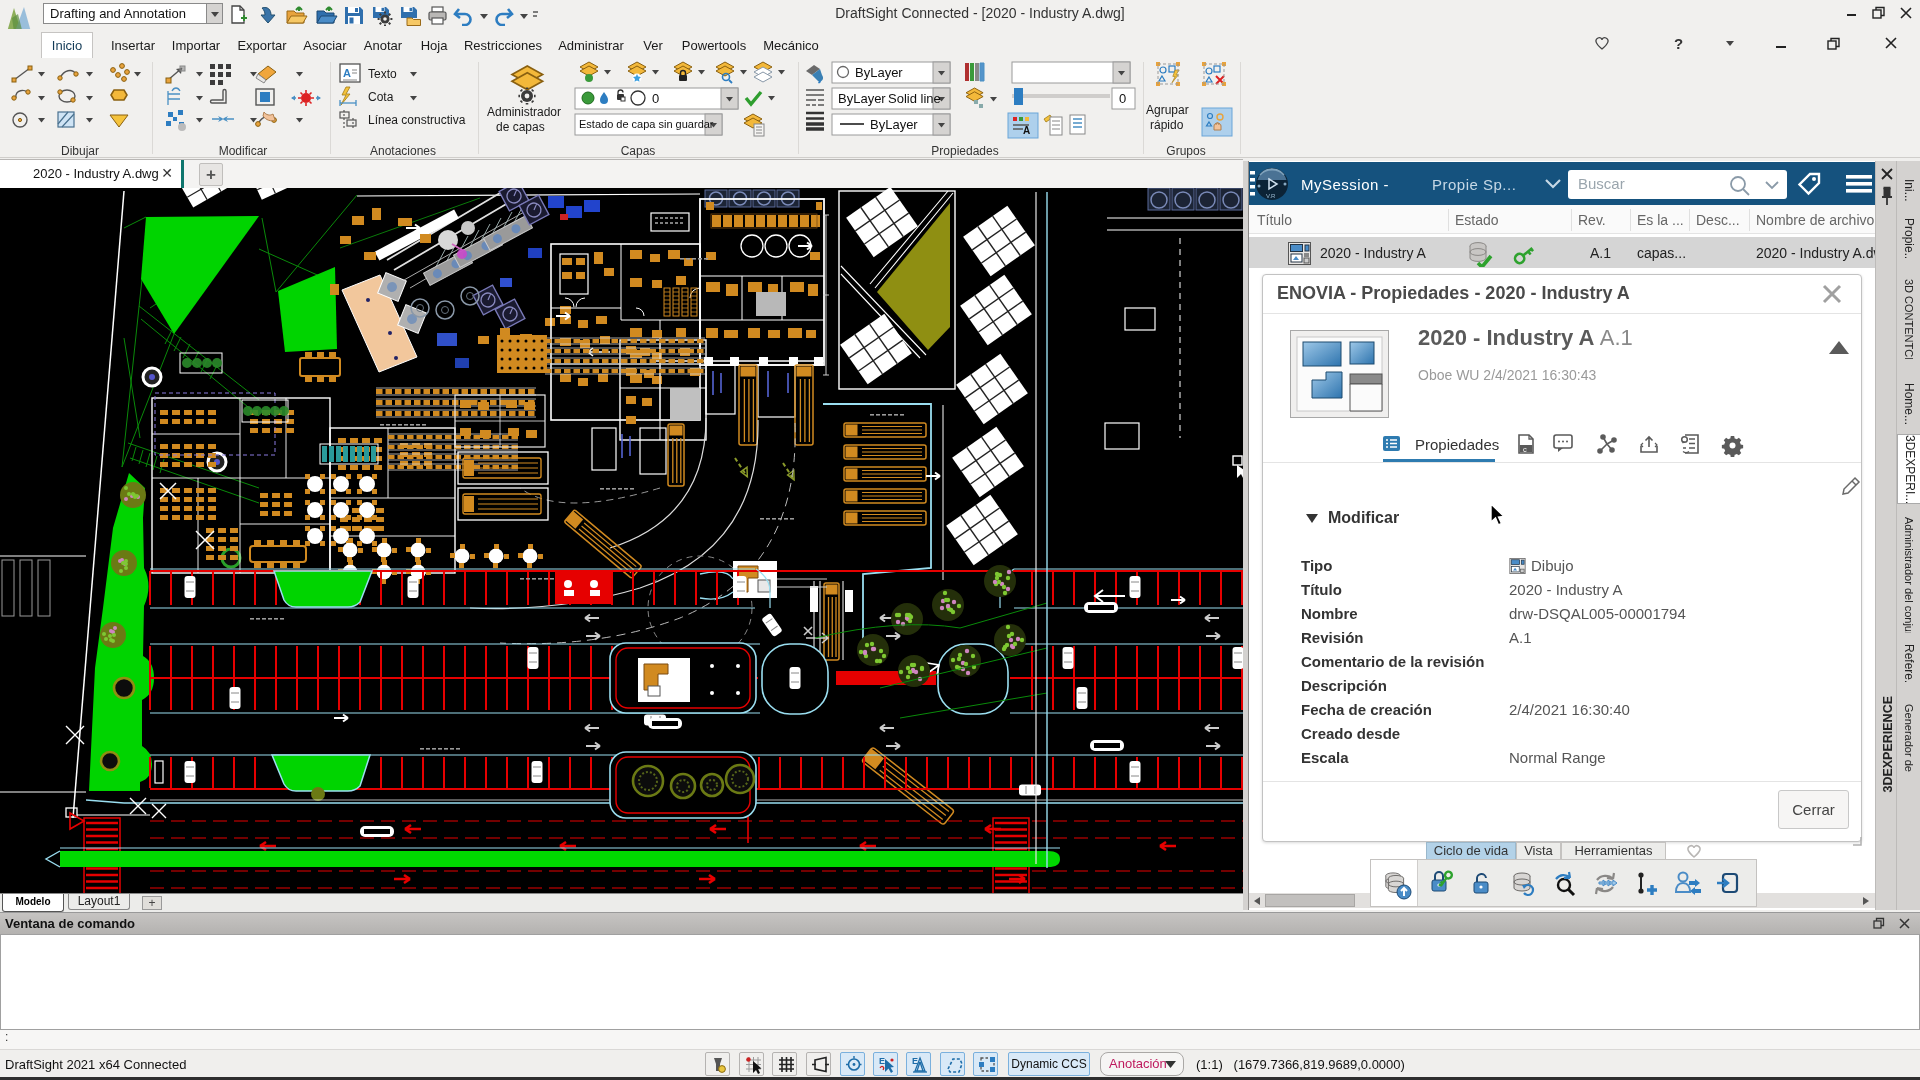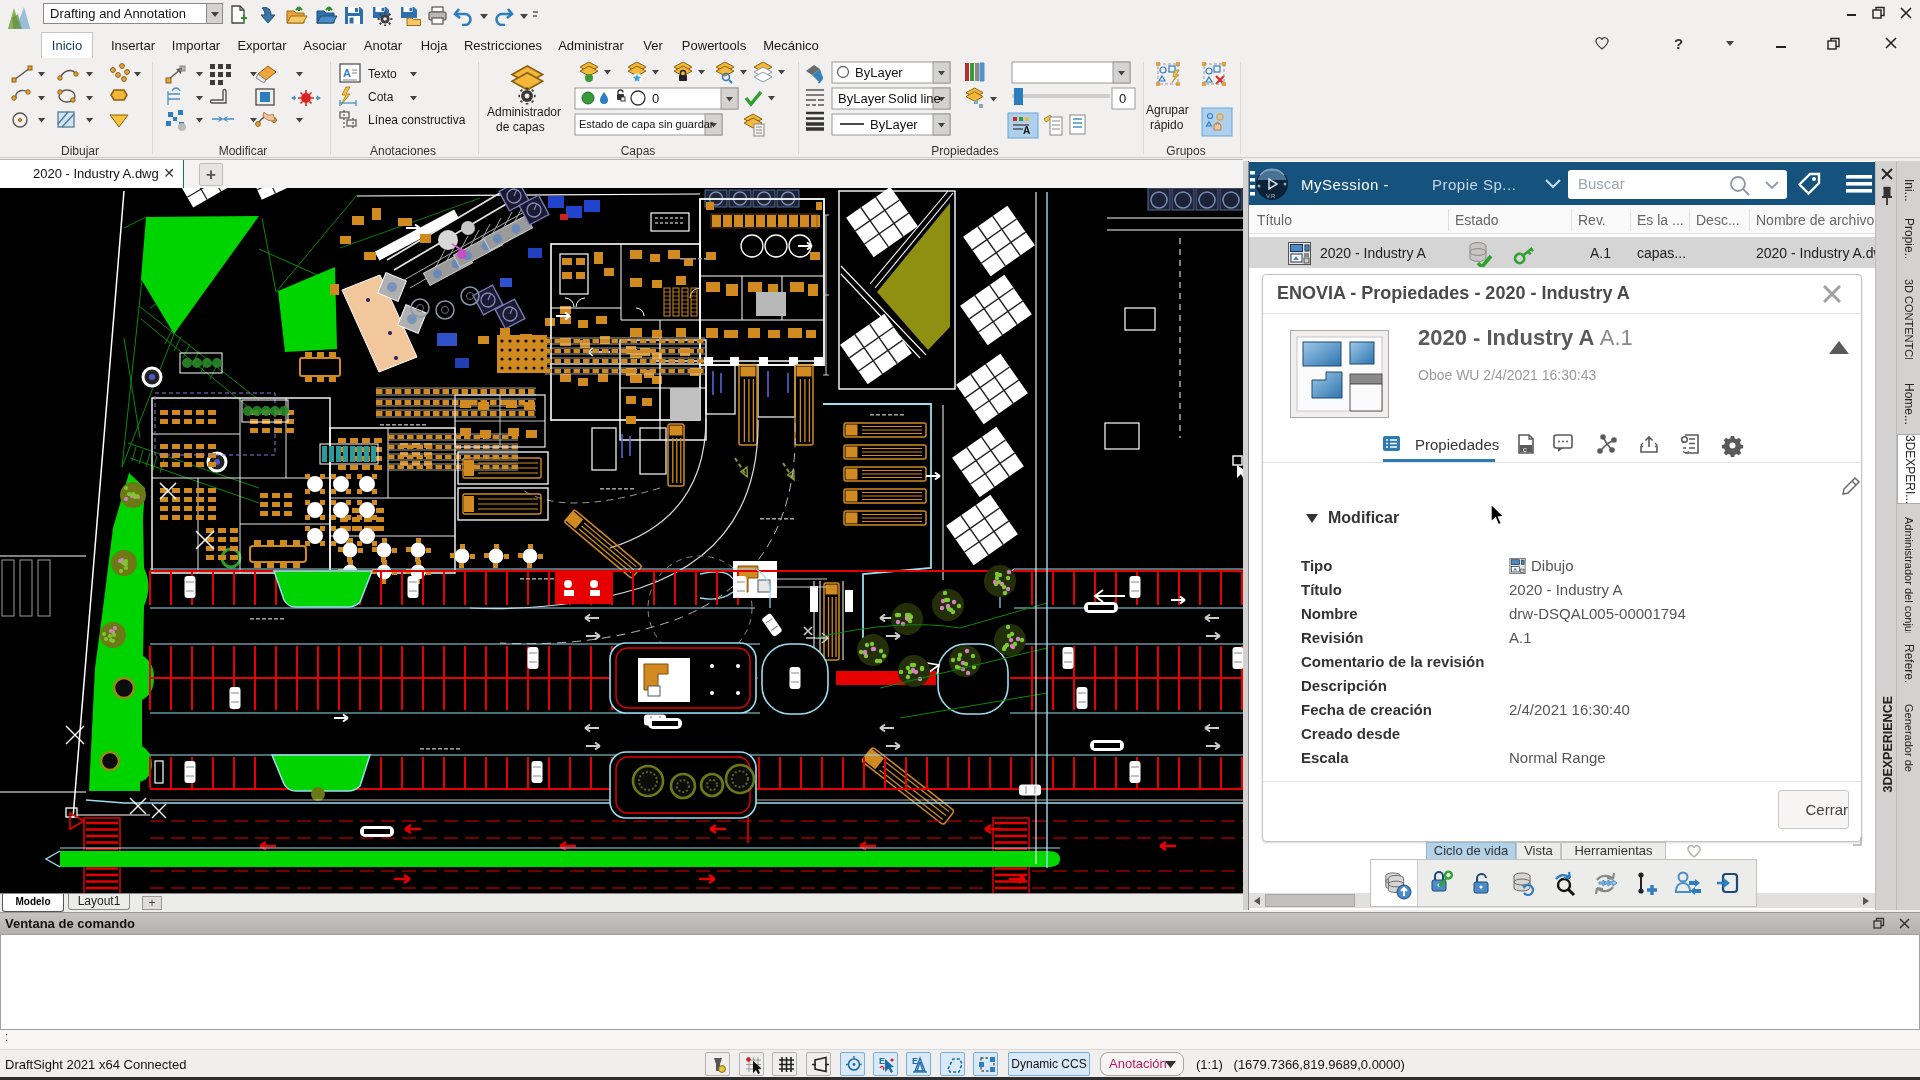--- a/index.html
+++ b/index.html
@@ -15,21 +15,21 @@
 #menurow { position:absolute; left:0; top:29px; width:1920px; height:29px; background:#f1f0ee; }
 .mtab { position:absolute; top:4px; height:25px; line-height:25px; font-size:13px; color:#1a1a1a; text-align:center; }
 .mtab.active { background:#fff; border:1px solid #c6c4c2; border-bottom:none; color:#123a56; top:3px; height:27px; line-height:26px; }
 
 #ribbon { position:absolute; left:0; top:58px; width:1920px; height:100px; background:#f1f0ee; border-bottom:1px solid #d0cecb; }
 .rsep { position:absolute; top:4px; width:1px; height:92px; background:#dbd9d6; }
 .rlabel { position:absolute; top:86px; font-size:12px; color:#333; text-align:center; }
 .dd:after { content:""; position:absolute; left:50%; top:50%; margin:-2px 0 0 -4px; border:4px solid transparent; border-top:5px solid #444; }
 
 #tabbar { position:absolute; left:0; top:159px; width:1243px; height:29px; background:#f4f3f2; border-top:1px solid #b8b6b4; }
-#doctab { position:absolute; left:0; top:0px; width:184px; height:28px; background:#fff; border-right:1px solid #0f766e; font-size:13px; color:#111; line-height:27px; padding-left:33px; }
+#doctab { position:absolute; left:0; top:0px; width:184px; height:28px; background:#fff; border-right:3px solid #0f766e; font-size:13px; color:#111; line-height:27px; padding-left:33px; }
 #doctab .x { position:absolute; right:8px; top:0; color:#333; font-size:14px; }
 #plus { position:absolute; left:199px; top:3px; width:24px; height:23px; background:#e7e5e3; border:1px solid #c0bebc; border-radius:2px; color:#555; font-size:17px; text-align:center; line-height:21px; font-weight:bold; }
 
 #canvas { position:absolute; left:0; top:188px; width:1243px; height:705px; background:#000; overflow:hidden; }
 
 #modeltabs { position:absolute; left:0; top:893px; width:1243px; height:19px; background:#ececea; border-top:1px solid #888; }
 
 #cmdtitle { position:absolute; left:0; top:912px; width:1920px; height:22px; background:linear-gradient(#c6c4c2,#b4b2b0); border-top:1px solid #999; font-size:13px; font-weight:bold; color:#111; line-height:21px; padding-left:5px; }
 #cmdarea { position:absolute; left:0; top:934px; width:1920px; height:96px; background:#fff; border:1px solid #a0a0a0; }
 #cmdprompt { position:absolute; left:0; top:1030px; width:1920px; height:19px; background:#f7f6f5; font-size:12px; color:#333; padding-left:5px; }
@@ -127,20 +127,21 @@
         </g>
       <path d="M252 10 l8 0 -4 5 z" fill="#444"></path>
 
       <g transform="translate(266,2)">
           <path d="M14 3 l4 5 -5 4" fill="none" stroke="#2d7dc1" stroke-width="2.6"></path>
           <path d="M17 8 h-9 a5.5 5.5 0 0 0 0 11 h3" fill="none" stroke="#2d7dc1" stroke-width="2.6"></path>
         </g>
       <path d="M292 10 l8 0 -4 5 z" fill="#444"></path>
       <path d="M305 8 h7 M305 12 h4" stroke="#555" stroke-width="1.6"></path>
     </svg>
+    <div id="title-text">DraftSight Connected - [2020 - Industry A.dwg]</div>
     <svg class="abs" style="left:1845px;top:6px" width="70" height="16" viewBox="0 0 70 16">
       <path d="M2 9 h9" stroke="#222" stroke-width="2"></path>
       <g stroke="#222" stroke-width="1.4" fill="none">
           <rect x="28" y="4" width="8" height="8"></rect>
           <path d="M31 4 v-2.5 h8 v8 h-3"></path>
         </g>
       <path d="M56 2 l10 10 M66 2 l-10 10" stroke="#222" stroke-width="1.6"></path>
     </svg>
   </div>
   <div id="menurow">
@@ -2188,21 +2189,21 @@
             <rect x="0.5" y="0.5" width="22" height="22" fill="#e8e6e4" stroke="#555"></rect>
             <rect x="2.5" y="2.5" width="12" height="7" fill="#4a8cc7" stroke="#234"></rect>
             <rect x="17" y="3" width="4" height="6" fill="#4a8cc7" stroke="#234"></rect>
             <rect x="3" y="12" width="11" height="8" fill="#fff" stroke="#234"></rect>
             <path d="M5 18 l3 -4 3 4 z" fill="#4a8cc7"></path>
             <rect x="16" y="16" width="5" height="5" fill="#ccc" stroke="#555"></rect>
           </svg>Dibujo<br>
         2020 - Industry A<br>drw-DSQAL005-00001794<br>A.1<br>&nbsp;<br>&nbsp;<br>2/4/2021 16:30:40<br>&nbsp;<br>Normal Range
       </div>
       <div class="abs" style="left:0px;top:506px;width:598px;height:1px;background:#e4e4e4"></div>
-      <div class="abs" style="left:515px;top:515px;width:71px;height:39px;background:#f6f5f4;border:1px solid #c8c8c8;border-radius:3px;font-size:15px;color:#444;text-align:right;line-height:37px">Cerrar</div>
+      <div class="abs" style="left:515px;top:515px;width:71px;height:39px;background:#f6f5f4;border:1px solid #c8c8c8;border-radius:3px;font-size:15px;color:#444;text-align:center;line-height:37px">Cerrar</div>
       <svg class="abs" style="left:588px;top:560px" width="12" height="12">
           <path d="M10 2 v8 h-8" fill="none" stroke="#b0b0b0" stroke-width="1.5"></path>
         </svg>
       <svg class="abs" style="left:226px;top:228px" width="18" height="26" viewBox="0 0 18 26">
           <path d="M2 1 L2 19 L6.5 15 L9.5 22 L12.5 20.5 L9.5 14 L15 13.5 Z" fill="#000" stroke="#fff" stroke-width="1.4"></path>
         </svg>
     </div>
     <div id="rptabs">
       <span class="abs" style="left:177px;top:0;width:90px;height:17px;background:#b3d2e8;border:1px solid #9ab8cc;border-bottom:none;text-align:center;line-height:16px">Ciclo de vida</span>
       <span class="abs" style="left:267px;top:0;width:45px;height:17px;background:#ececea;border:1px solid #c4c2c0;border-bottom:none;text-align:center;line-height:16px">Vista</span>

